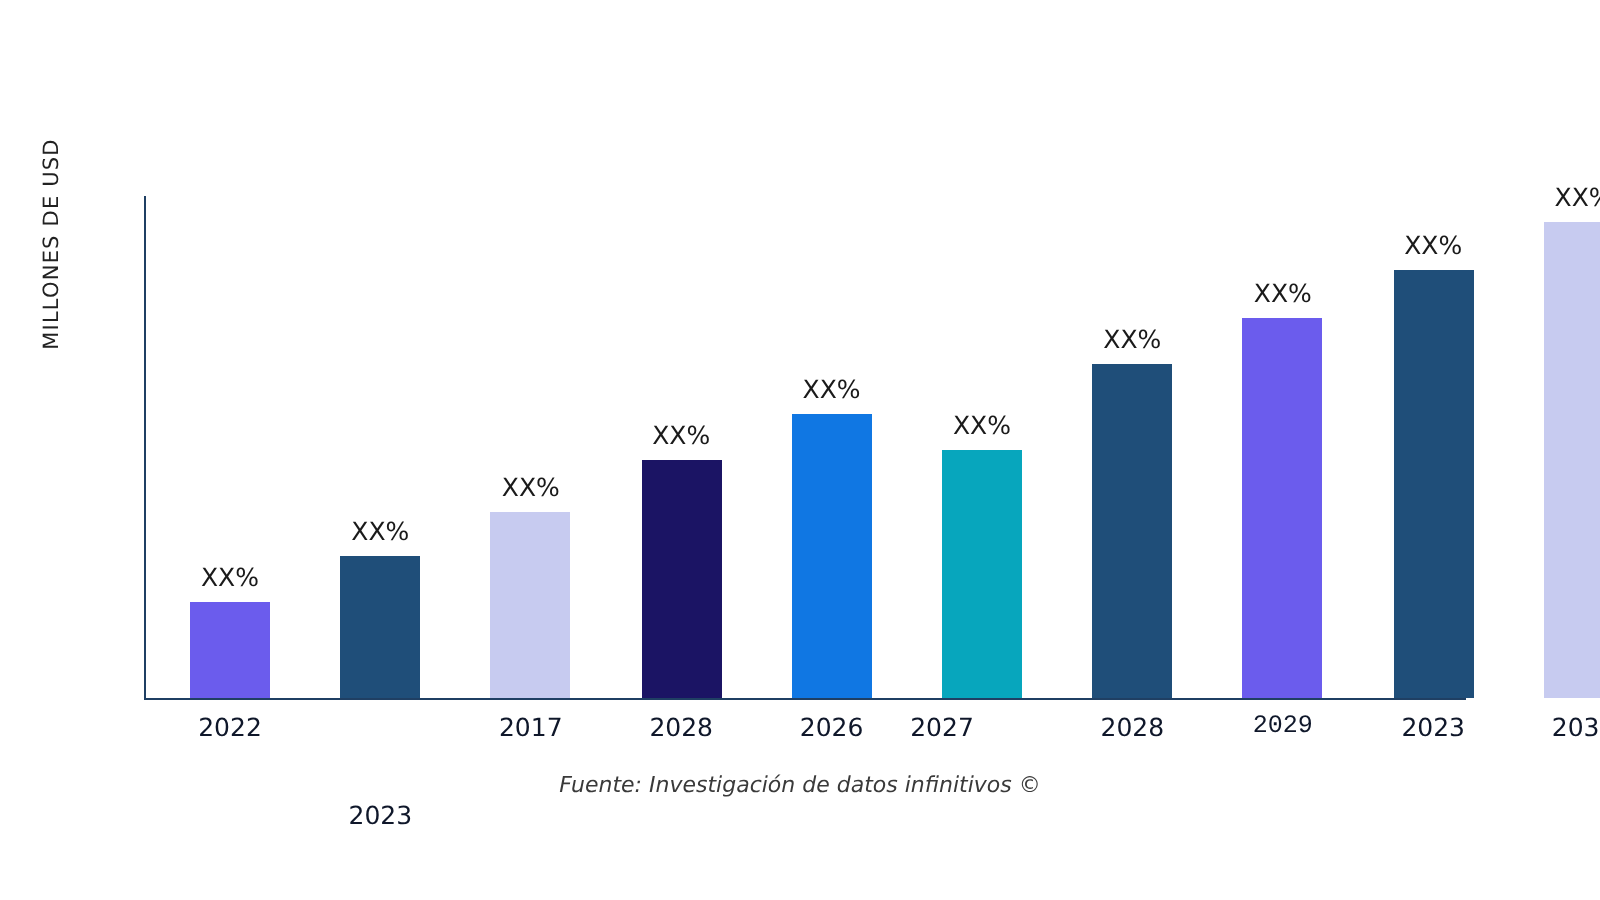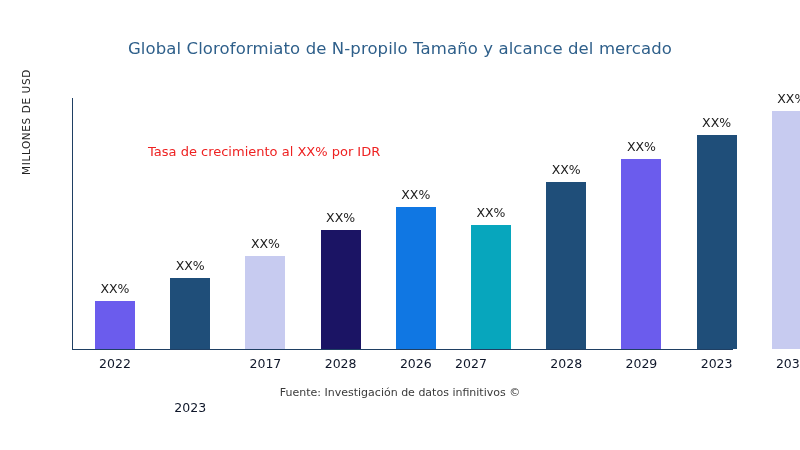--- a/index.html
+++ b/index.html
@@ -119,28 +119,28 @@
   
   #source-note {
     position: absolute;
     left: 0;
     top: 386px;
     width: 800px;
     text-align: center;
     font-size: 11px;
     color: #3a3a3a;
     white-space: nowrap;
+    font-style: italic;
   }
 </style>
 </head>
 <body>
 
 <div id="chart-root">
 
-  <div id="chart-title">Global Cloroformiato de N-propilo Tamaño y alcance del mercado</div>
 
   <div id="y-axis-label">MILLONES DE USD</div>
 
   <div id="y-axis-spine"></div>
   <div id="x-axis-spine"></div>
 
   <div id="plot-area">
       <div class="bar-group" style="left: 95px; height: 48.3px;">
         <div class="bar-rect" style="background: rgb(107, 92, 237);"></div>
         <div class="bar-value-label">XX%</div>
@@ -173,30 +173,29 @@
       <div class="tick-label" style="left: 436px;">2027</div>
       <div class="bar-group" style="left: 546.2px; height: 166.95px;">
         <div class="bar-rect" style="background: rgb(31, 78, 121);"></div>
         <div class="bar-value-label">XX%</div>
       </div>
       <div class="tick-label" style="left: 531.2px;">2028</div>
       <div class="bar-group" style="left: 621.4px; height: 190.05px;">
         <div class="bar-rect" style="background: rgb(107, 92, 237);"></div>
         <div class="bar-value-label">XX%</div>
       </div>
-      <div class="tick-label" style="left: 606.4px;">2029</div>
+      <div class="tick-label" style="left: 606.4px; font-family: Liberation Mono, monospace;">2029</div>
       <div class="bar-group" style="left: 696.6px; height: 214.2px;">
         <div class="bar-rect" style="background: rgb(31, 78, 121);"></div>
         <div class="bar-value-label">XX%</div>
       </div>
       <div class="tick-label" style="left: 681.6px;">2023</div>
       <div class="bar-group" style="left: 771.8px; height: 238.35px;">
         <div class="bar-rect" style="background: rgb(199, 203, 240);"></div>
         <div class="bar-value-label">XX%</div>
       </div>
       <div class="tick-label" style="left: 756.8px;">2031</div>
     </div>
 
-  <div id="growth-annotation">Tasa de crecimiento al XX% por IDR</div>
 
   <div id="source-note">Fuente: Investigación de datos infinitivos ©</div>
 
 </div>
 
 </body></html>

